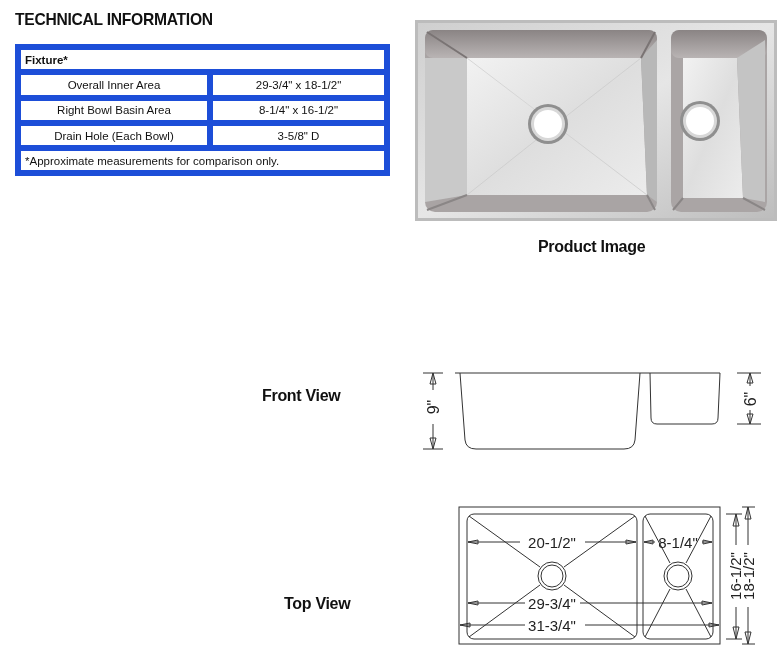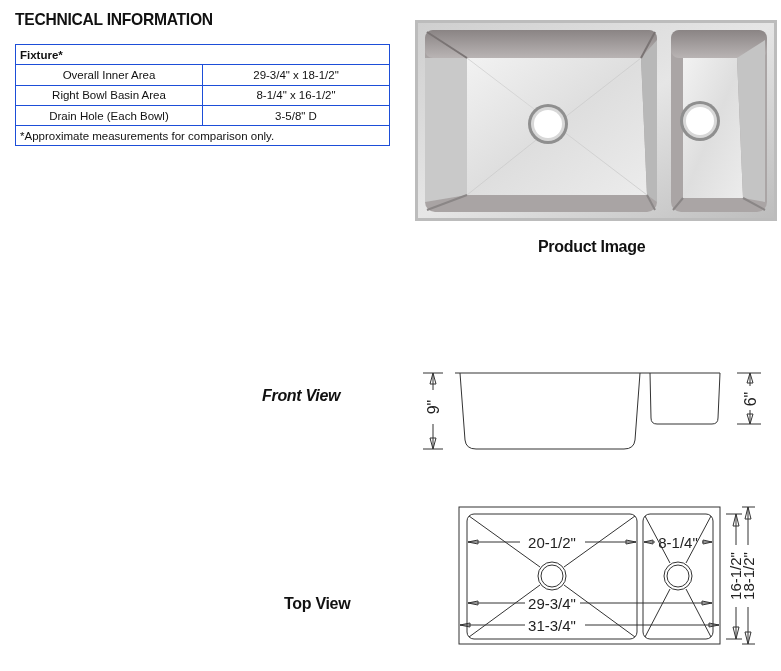--- a/index.html
+++ b/index.html
@@ -3,21 +3,21 @@
 <meta charset="utf-8">
 <style>
   html, body { margin:0; padding:0; background:#ffffff; }
   body { width:781px; height:671px; position:relative; overflow:hidden;
          font-family:"Liberation Sans", sans-serif; color:#111; }
   .abs { position:absolute; }
   .title { left:15px; top:10px; font-size:17px; font-weight:bold; letter-spacing:-0.3px;
            transform:scaleX(0.92); transform-origin:left top; }
   table.spec { position:absolute; left:15px; top:44px; width:375px; border-collapse:collapse;
                font-size:11.5px; }
-  table.spec td { border:1px solid #1d4ed8; height:19.3px; padding:0 4px; white-space:nowrap; }
+  table.spec td { border:6px solid #1d4ed8; height:19.3px; padding:0 4px; white-space:nowrap; }
   table.spec td.val { text-align:center; }
   table.spec td.key { width:178px;text-align:center; }
   table.spec tr.head td { font-weight:bold; }
   .caption { font-size:16px; font-weight:bold; letter-spacing:-0.3px;text-align:center; }
   .photo { left:415px; top:20px; width:362px; height:201px; }
   .dimtxt { font-family:"Liberation Sans", sans-serif; fill:#222; }
 </style>
 </head>
 <body>
 
@@ -93,21 +93,21 @@
     <line x1="258" y1="190" x2="268" y2="178" stroke="#8a8686" stroke-width="2"></line>
     <line x1="350" y1="190" x2="328" y2="178" stroke="#8a8686" stroke-width="2"></line>
     <circle cx="285" cy="101" r="20" fill="#8f8f8f"></circle>
     <circle cx="285" cy="101" r="17" fill="#d8d8d8"></circle>
     <circle cx="285" cy="101" r="14" fill="#ffffff"></circle>
   </g>
 </svg>
 
 <div class="abs caption" style="left:538px; top:238px;">Product Image</div>
 
-<div class="abs caption" style="left:262px; top:387px;font-style:italic;">Front View</div>
+<div class="abs caption" style="left:262px; top:387px;">Front View</div>
 
 <svg class="abs" style="left:410px; top:360px;" width="371" height="100" viewBox="0 0 371 100">
   <g stroke="#333" fill="none" stroke-width="1">
 
     <line x1="13" y1="13" x2="33" y2="13"></line>
     <line x1="13" y1="89" x2="33" y2="89"></line>
     <line x1="23" y1="13" x2="23" y2="30"></line>
     <line x1="23" y1="64" x2="23" y2="89"></line>
     <polygon points="23,13 20,24 26,24"></polygon>
     <polygon points="23,89 20,78 26,78"></polygon>

